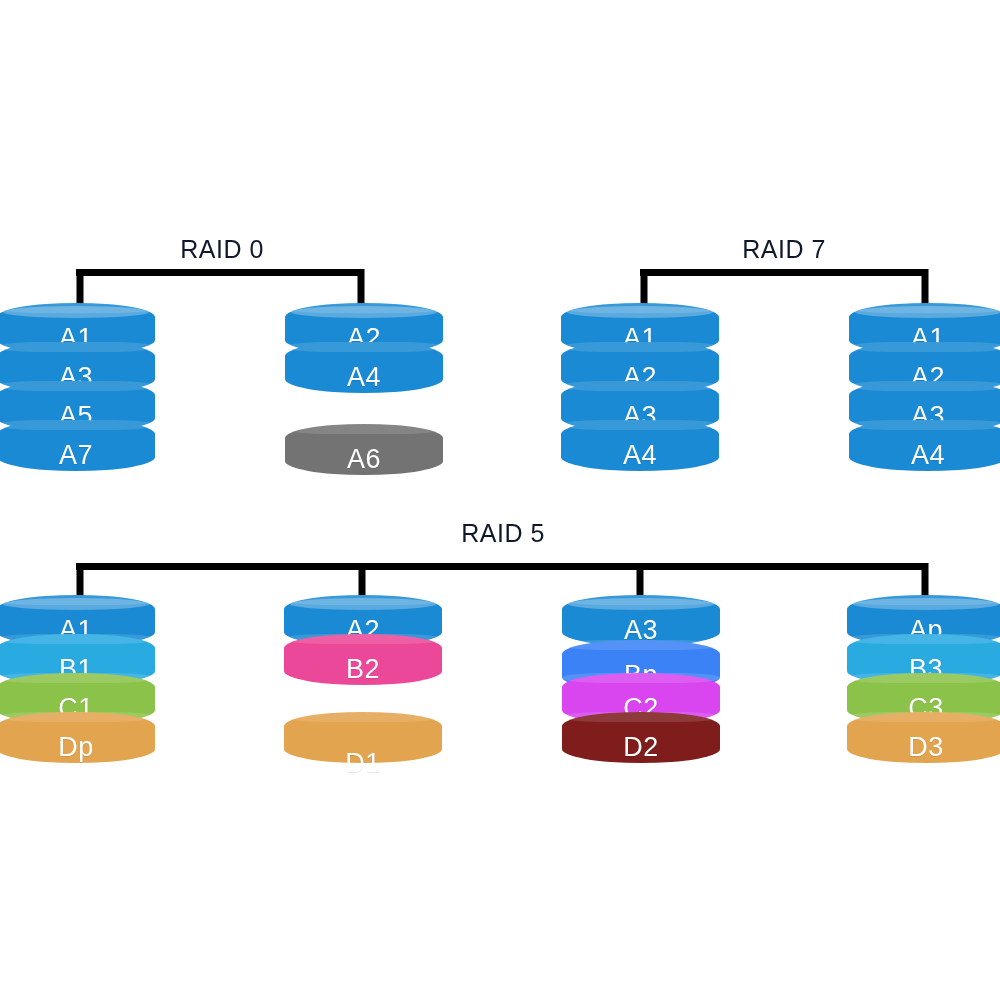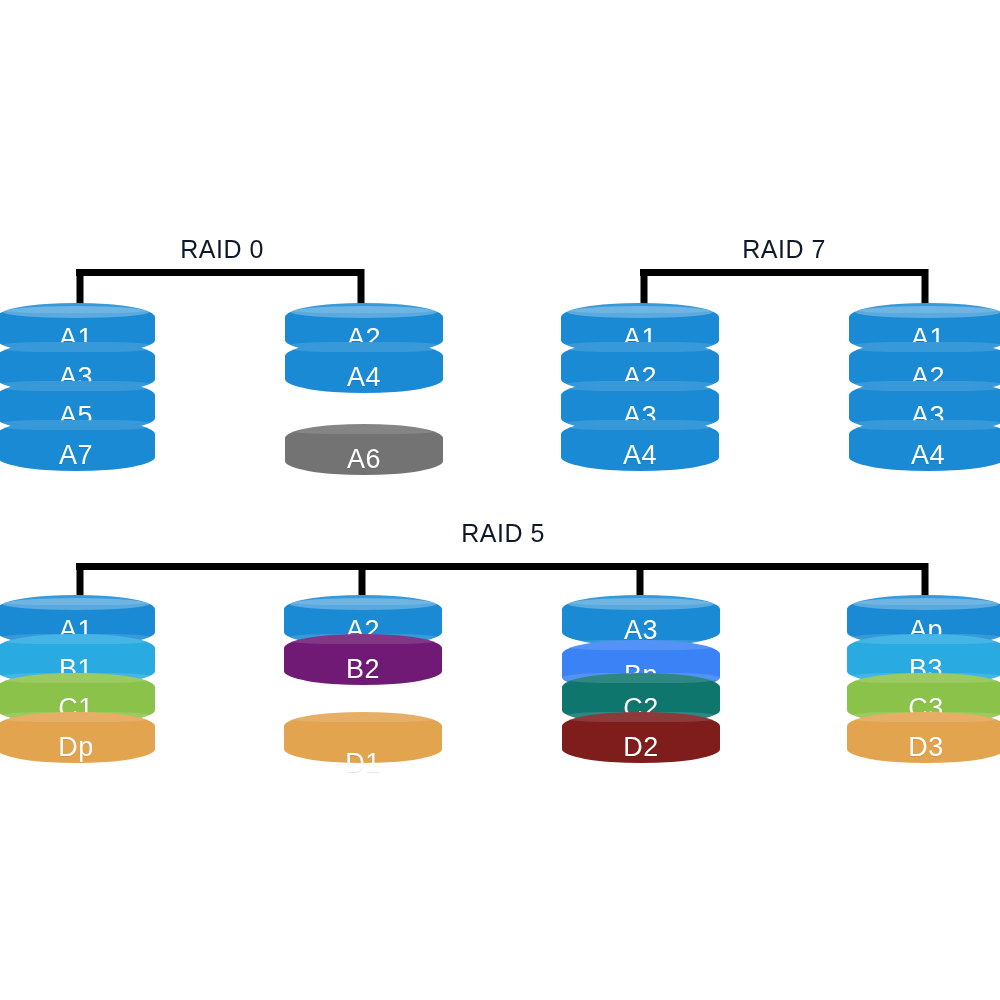--- a/index.html
+++ b/index.html
@@ -201,36 +201,36 @@
     </div>
     <div class="band" style="top:117px; height:51px; background:#e3a44f;">
       <span class="band-label" style="top:22px;">Dp</span>
     </div>
   </div>
 
   <div class="disk" style="left:284px; top:595px; width:158px; height:168px;">
     <div class="band top-band" style="top:0px;   height:51px; background:#1b8ad4;">
       <span class="band-label" style="top:22px;">A2</span>
     </div>
-    <div class="band" style="top:39px;  height:51px; background:#701a75;">
+    <div class="band" style="top:39px;  height:51px; background:#ec4899;">
       <span class="band-label" style="top:22px;">B2</span>
     </div>
     <div class="band" style="top:117px; height:51px; background:#e3a44f;">
       <span class="band-label" style="top:38px;">D1</span>
     </div>
   </div>
 
   <div class="disk" style="left:562px; top:595px; width:158px; height:168px;">
     <div class="band top-band" style="top:0px;   height:51px; background:#1b8ad4;">
       <span class="band-label" style="top:22px;">A3</span>
     </div>
     <div class="band" style="top:45px;  height:51px; background:#3b82f6;">
       <span class="band-label" style="top:22px;">Bp</span>
     </div>
-    <div class="band" style="top:78px;  height:51px; background:#0f766e;">
+    <div class="band" style="top:78px;  height:51px; background:#d946ef;">
       <span class="band-label" style="top:22px;">C2</span>
     </div>
     <div class="band" style="top:117px; height:51px; background:#7f1d1d;">
       <span class="band-label" style="top:22px;">D2</span>
     </div>
   </div>
 
   <div class="disk" style="left:847px; top:595px; width:158px; height:168px;">
     <div class="band top-band" style="top:0px;   height:51px; background:#1b8ad4;">
       <span class="band-label" style="top:22px;">Ap</span>

